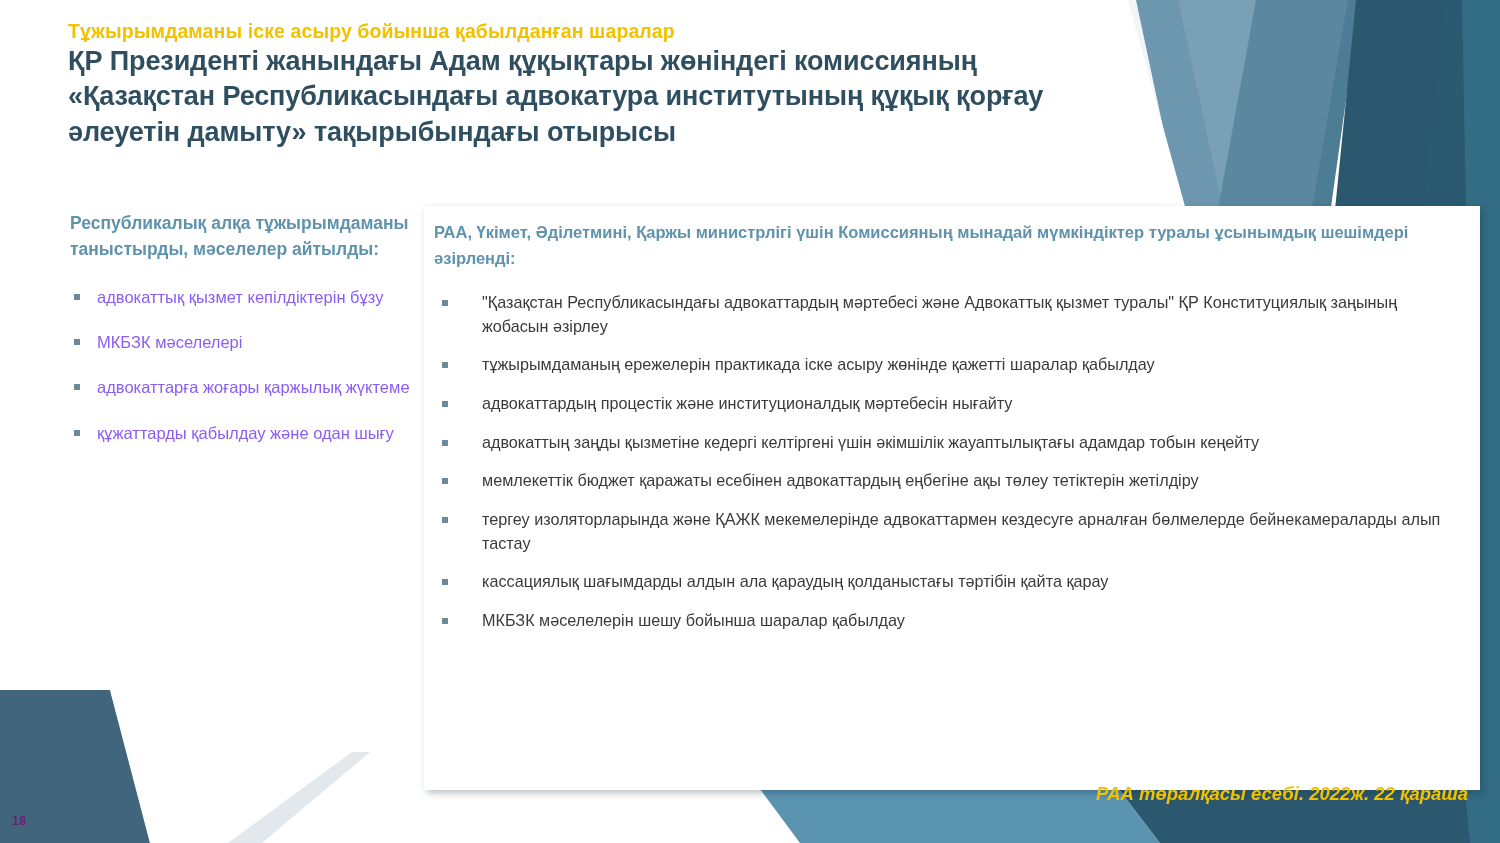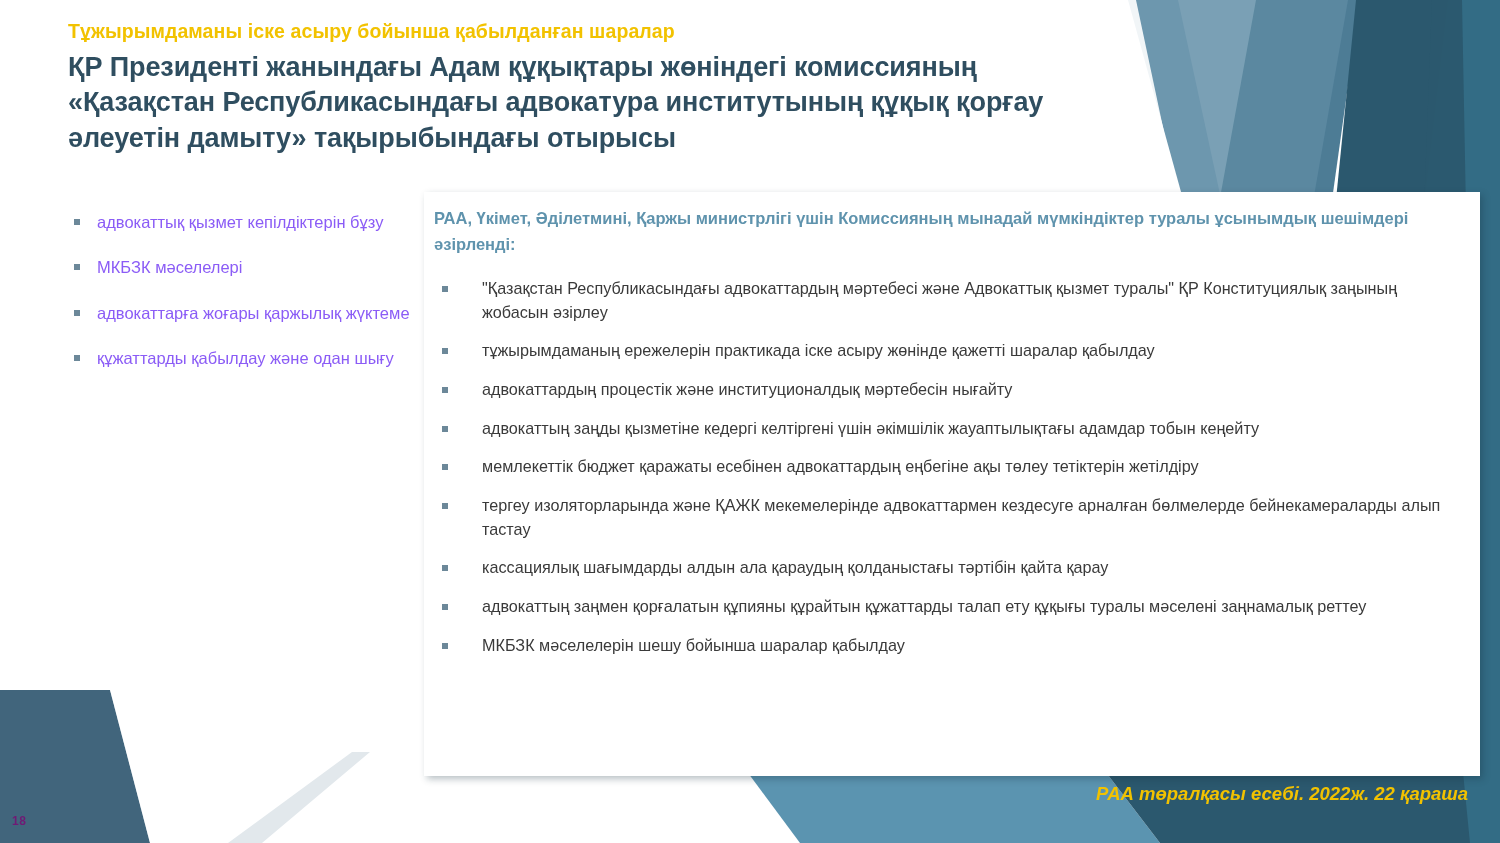--- a/index.html
+++ b/index.html
@@ -36,21 +36,20 @@
     top: 18px;
     width: 1060px;
     z-index: 5;
   }
   .eyebrow {
     font-size: 19.5px;
     font-weight: 600;
     color: #f2c200;
     letter-spacing: .1px;
     line-height: 1.35;
-    margin-bottom: 6px;
   }
   .title {
     font-size: 27px;
     font-weight: 700;
     color: #2f4e60;
     line-height: 1.3;
     letter-spacing: -.1px;
   }
   .subdate {
     margin-top: 6px;
@@ -95,21 +94,21 @@
     top: 9px;
     width: 6px;
     height: 6px;
     background: #6c8899;
   }
 
   
   .panel {
     position: absolute;
     left: 424px;
-    top: 192px;
+    top: 206px;
     width: 1056px;
     height: 584px;
     background: #ffffff;
     box-shadow: 3px 3px 7px rgba(20,45,60,.30);
     z-index: 4;
   }
   .panel-inner {
     position: absolute;
     left: 0;
     top: 0;
@@ -201,40 +200,40 @@
     <polygon points="1098,762 1500,762 1500,843 1160,843" fill="#2b586e"></polygon>
     <polygon points="1462,762 1500,762 1500,843 1470,843" fill="#336c85"></polygon>
   </svg>
 
   <div class="header">
     <div class="eyebrow">Тұжырымдаманы іске асыру бойынша қабылданған шаралар</div>
     <div class="title">ҚР Президенті жанындағы Адам құқықтары жөніндегі комиссияның «Қазақстан Республикасындағы адвокатура институтының құқық қорғау әлеуетін дамыту» тақырыбындағы отырысы</div>
   </div>
 
   <div class="left-col">
+    <div class="left-head">Республикалық алқа тұжырымдаманы таныстырды, мәселелер айтылды:</div>
     <ul class="blist">
       <li>адвокаттық қызмет кепілдіктерін бұзу</li>
       <li>МКБЗК мәселелері</li>
       <li>адвокаттарға жоғары қаржылық жүктеме</li>
       <li>құжаттарды қабылдау және одан шығу</li>
     </ul>
   </div>
 
   <div class="panel">
     <div class="panel-inner">
       <div class="panel-head">РАА, Үкімет, Әділетмині, Қаржы министрлігі үшін Комиссияның мынадай мүмкіндіктер туралы ұсынымдық шешімдері әзірленді:</div>
       <ul class="rlist">
         <li>"Қазақстан Республикасындағы адвокаттардың мәртебесі және Адвокаттық қызмет туралы" ҚР Конституциялық заңының жобасын әзірлеу</li>
         <li>тұжырымдаманың ережелерін практикада іске асыру жөнінде қажетті шаралар қабылдау</li>
         <li>адвокаттардың процестік және институционалдық мәртебесін нығайту</li>
         <li>адвокаттың заңды қызметіне кедергі келтіргені үшін әкімшілік жауаптылықтағы адамдар тобын кеңейту</li>
         <li>мемлекеттік бюджет қаражаты есебінен адвокаттардың еңбегіне ақы төлеу тетіктерін жетілдіру</li>
         <li>тергеу изоляторларында және ҚАЖК мекемелерінде адвокаттармен кездесуге арналған бөлмелерде бейнекамераларды алып тастау</li>
         <li>кассациялық шағымдарды алдын ала қараудың қолданыстағы тәртібін қайта қарау</li>
-        <li>адвокаттың заңмен қорғалатын құпияны құрайтын құжаттарды талап ету құқығы туралы мәселені заңнамалық реттеу</li>
         <li>МКБЗК мәселелерін шешу бойынша шаралар қабылдау</li>
       </ul>
     </div>
   </div>
 
   <div class="slide-no">18</div>
 
   <div class="footer-note">РАА төралқасы есебі. 2022ж. 22 қараша</div>
 
 </div>

